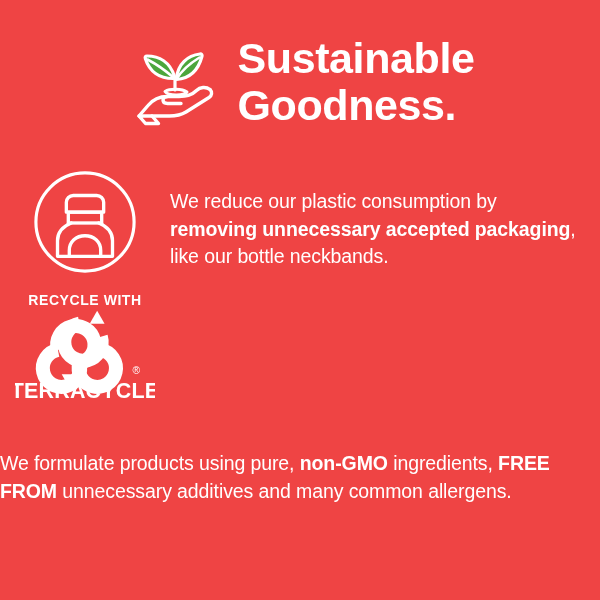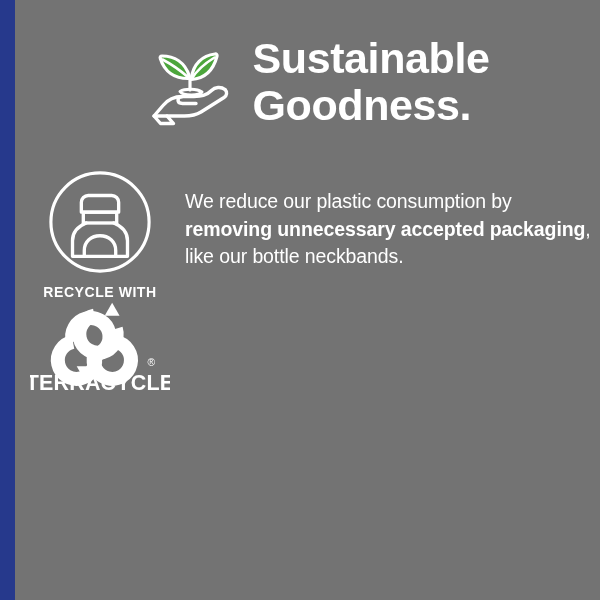--- a/index.html
+++ b/index.html
@@ -10,22 +10,21 @@
     width: 600px;
     height: 600px;
     background: #26398C;
     font-family: "Liberation Sans", sans-serif;
     overflow: hidden;
     position: relative;
   }
   .page {
     position: absolute;
     inset: 0;
-    background: #737373;
-    margin-left: 15px;
+    background: #ef4444;
   }
 
   
   .header {
     position: absolute;
     left: 0;
     top: 26px;
     width: 600px;
     height: 112px;
     display: flex;
@@ -69,21 +68,21 @@
     font-size: 19.5px;
     line-height: 27.5px;
     letter-spacing: -0.1px;
     padding-right: 16px;
   }
   .row-text b {
     font-weight: 700;
   }
 
   #row-1 { top: 168px; }
-  #row-2 { top: 284px; }
+  #row-2 { top: 292px; }
   #row-3 { top: 436px; }
 
   #row-1 .row-text { padding-top: 20px; }
   #row-2 .row-text { padding-top: 14px; }
   #row-3 .row-text { padding-top: 14px; }
 
   .icon-svg { display: block; }
 
   sup.reg {
     font-size: 0.58em;
@@ -160,15 +159,16 @@
         <polygon points="80,34 96,34 88,20" fill="#ffffff"></polygon>
 
         <text x="126" y="88" fill="#ffffff" font-family="Liberation Sans, sans-serif" font-size="11">®</text>
 
         <text x="75" y="114" text-anchor="middle" fill="#ffffff" font-family="Liberation Sans, sans-serif" font-size="23" font-weight="700" letter-spacing="0.2">TERRACYCLE</text>
       </svg>
     </div>
   </div>
 
   <div class="row" id="row-3">
+    <div class="row-text">We formulate products using pure, <b>non-GMO</b> ingredients, <b>FREE FROM</b> unnecessary additives and many common allergens.</div>
   </div>
 
 </div>
 
 </body></html>

